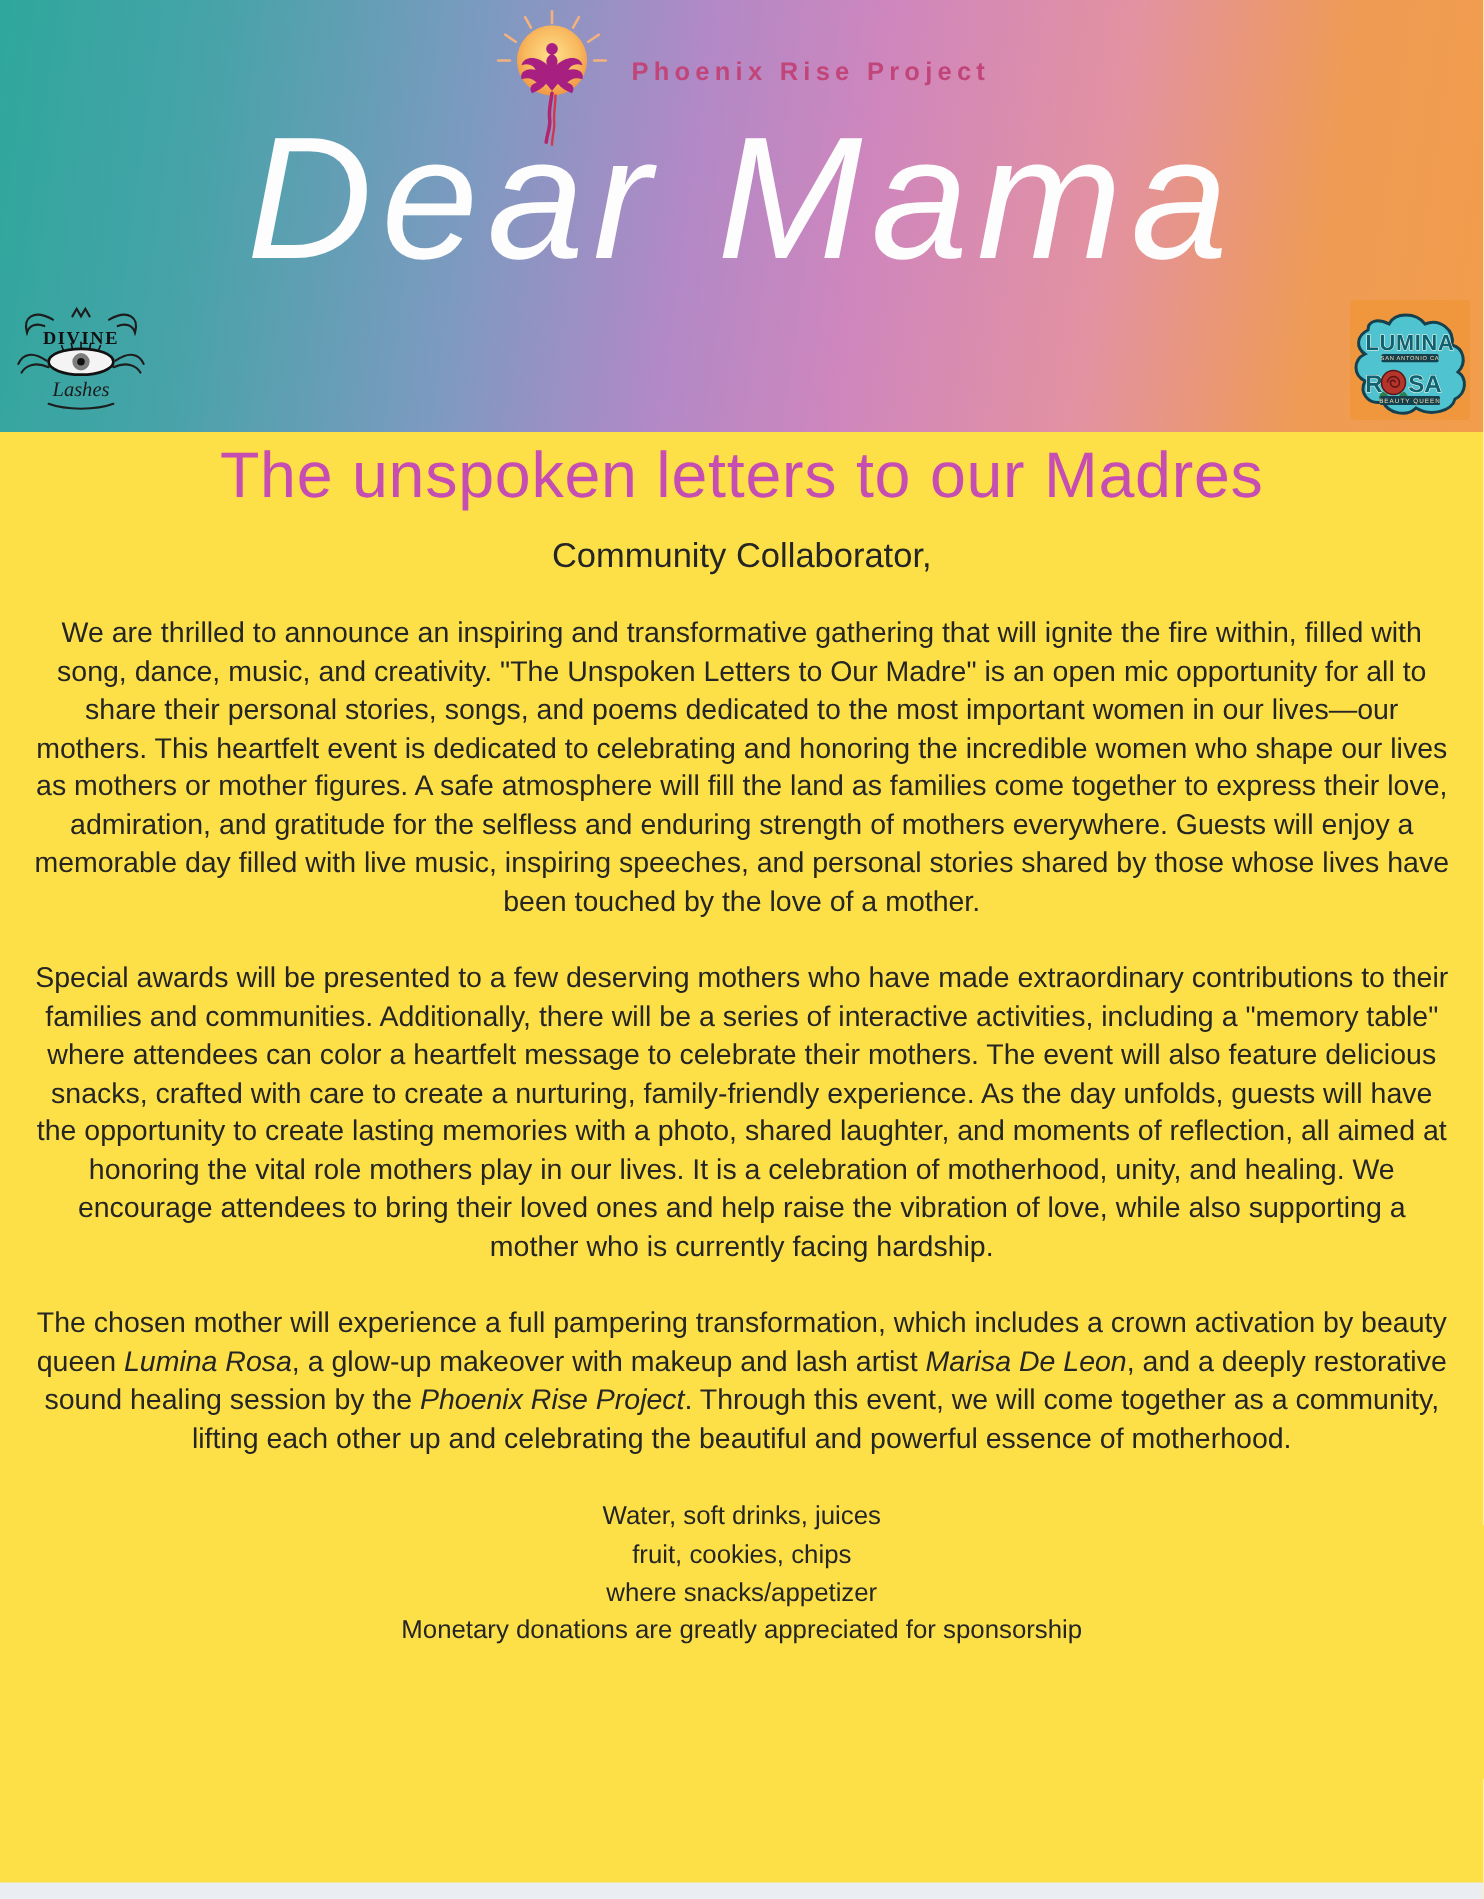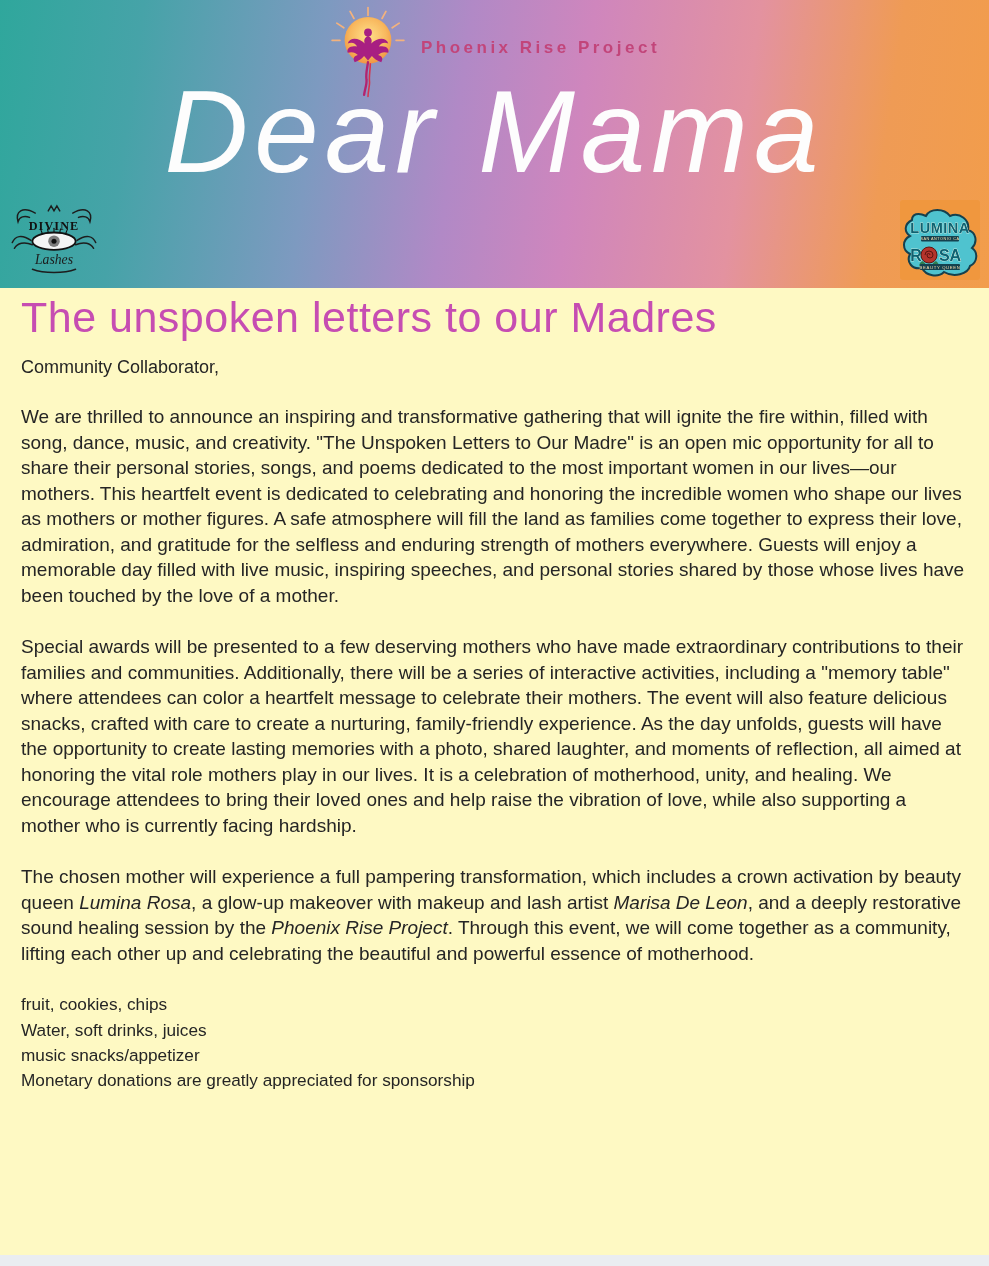--- a/index.html
+++ b/index.html
@@ -1,17 +1,17 @@
 <!DOCTYPE html>
 <html><head>
 <meta charset="utf-8">
 <style>
   html,body{margin:0;padding:0;background:#ffffff;}
   .page{
-    width:989px;height:1266px;position:relative;overflow:hidden;background:#fef9c3;
+    width:989px;height:1266px;position:relative;overflow:hidden;background:#fde047;
     font-family:"Liberation Sans","DejaVu Sans",sans-serif;
   }
   
   .hero{
     position:relative;height:288px;
     background:linear-gradient(98deg,#2fa79c 0%,#46a3a8 14%,#7d9ac0 32%,#b189c6 46%,#cf86bd 58%,#e392a0 74%,#ef9b55 88%,#f29d4b 100%);
   }
   .brand-row{
     position:absolute;top:0;left:0;right:0;
     display:flex;justify-content:center;align-items:flex-start;gap:14px;padding-top:6px;
@@ -21,26 +21,26 @@
     margin-top:32px;font-size:17px;font-weight:bold;letter-spacing:3.5px;
     color:#c2457a;white-space:nowrap;
   }
   .hero-title{
     position:absolute;top:74px;left:0;width:100%;text-align:center;
     font-size:116px;line-height:1;font-weight:300;letter-spacing:6px;color:#fdfdfd;font-style:italic;
   }
   .logo-left{position:absolute;left:10px;bottom:13px;width:88px;height:72px;}
   .logo-right{position:absolute;right:9px;bottom:8px;width:80px;height:80px;}
   
-  .letter{padding:0 21px;color:#252525;}
+  .letter{padding:0 21px;text-align:center;color:#252525;}
   .letter-heading{
     margin:5px 0 0;font-size:43px;line-height:1.15;font-weight:500;
     color:#c64db2;letter-spacing:0.5px;
   }
-  .salutation{margin:15px 0 0;font-size:18px;}
+  .salutation{margin:15px 0 0;font-size:23px;}
   .para{margin:26px 0 0;font-size:19px;line-height:25.5px;}
   .para em{font-style:italic;}
   .help{margin-top:26px;font-size:17.2px;line-height:25.3px;}
   .help-heading{margin:0;font-weight:bold;}
   .help-item{margin:0;}
   .italic{font-style:italic;}
   .bottom-strip{position:absolute;left:0;right:0;bottom:0;height:11px;background:#eaedf1;}
 </style>
 </head>
 <body>
@@ -121,21 +121,21 @@
 
   </header>
 
   <main class="letter">
     <h2 class="letter-heading">The unspoken letters to our Madres</h2>
     <p class="salutation">Community Collaborator,</p>
     <p class="para">We are thrilled to announce an inspiring and transformative gathering that will ignite the fire within, filled with song, dance, music, and creativity. "The Unspoken Letters to Our Madre" is an open mic opportunity for all to share their personal stories, songs, and poems dedicated to the most important women in our lives—our mothers. This heartfelt event is dedicated to celebrating and honoring the incredible women who shape our lives as mothers or mother figures. A safe atmosphere will fill the land as families come together to express their love, admiration, and gratitude for the selfless and enduring strength of mothers everywhere. Guests will enjoy a memorable day filled with live music, inspiring speeches, and personal stories shared by those whose lives have been touched by the love of a mother.</p>
     <p class="para">Special awards will be presented to a few deserving mothers who have made extraordinary contributions to their families and communities. Additionally, there will be a series of interactive activities, including a "memory table" where attendees can color a heartfelt message to celebrate their mothers. The event will also feature delicious snacks, crafted with care to create a nurturing, family-friendly experience. As the day unfolds, guests will have the opportunity to create lasting memories with a photo, shared laughter, and moments of reflection, all aimed at honoring the vital role mothers play in our lives. It is a celebration of motherhood, unity, and healing. We encourage attendees to bring their loved ones and help raise the vibration of love, while also supporting a mother who is currently facing hardship.</p>
     <p class="para"><span>The chosen mother will experience a full pampering transformation, which includes a crown activation by beauty queen </span><em>Lumina Rosa</em><span>, a glow-up makeover with makeup and lash artist </span><em>Marisa De Leon</em><span>, and a deeply restorative sound healing session by the </span><em>Phoenix Rise Project</em><span>.  Through this event, we will come together as a community, lifting each other up and celebrating the beautiful and powerful essence of motherhood.</span></p>
     <div class="help">
+      <p class="help-item">Water, soft drinks, juices</p>
       <p class="help-item">fruit, cookies, chips</p>
-      <p class="help-item">Water, soft drinks, juices</p>
-      <p class="help-item">music snacks/appetizer</p>
+      <p class="help-item">where snacks/appetizer</p>
       <p class="help-item">Monetary donations are greatly appreciated for sponsorship</p>
     </div>
   </main>
 
   <div class="bottom-strip"></div>
 </div>
 
 </body></html>

